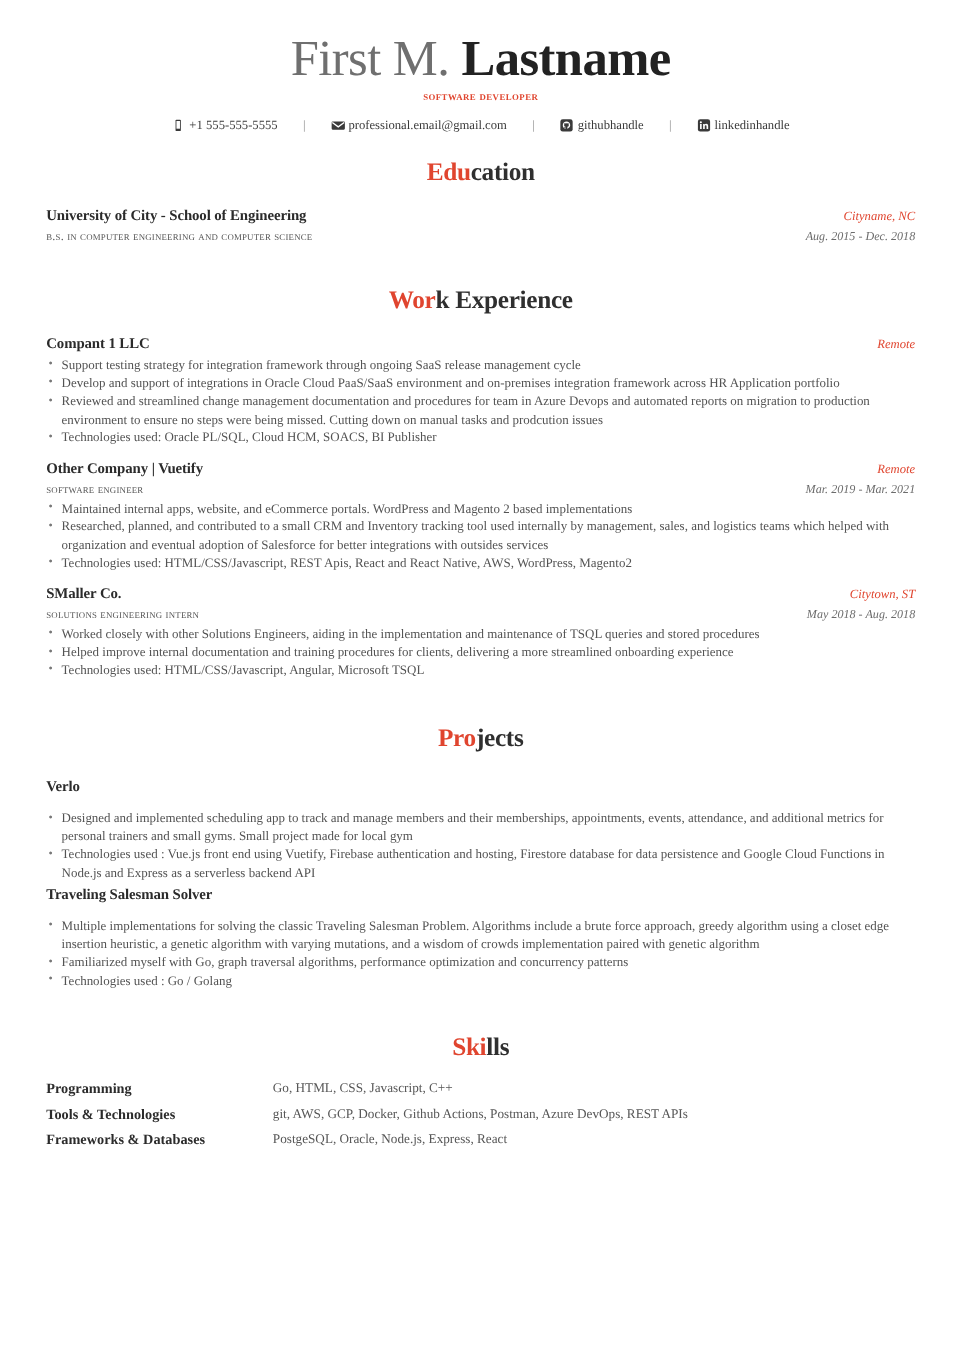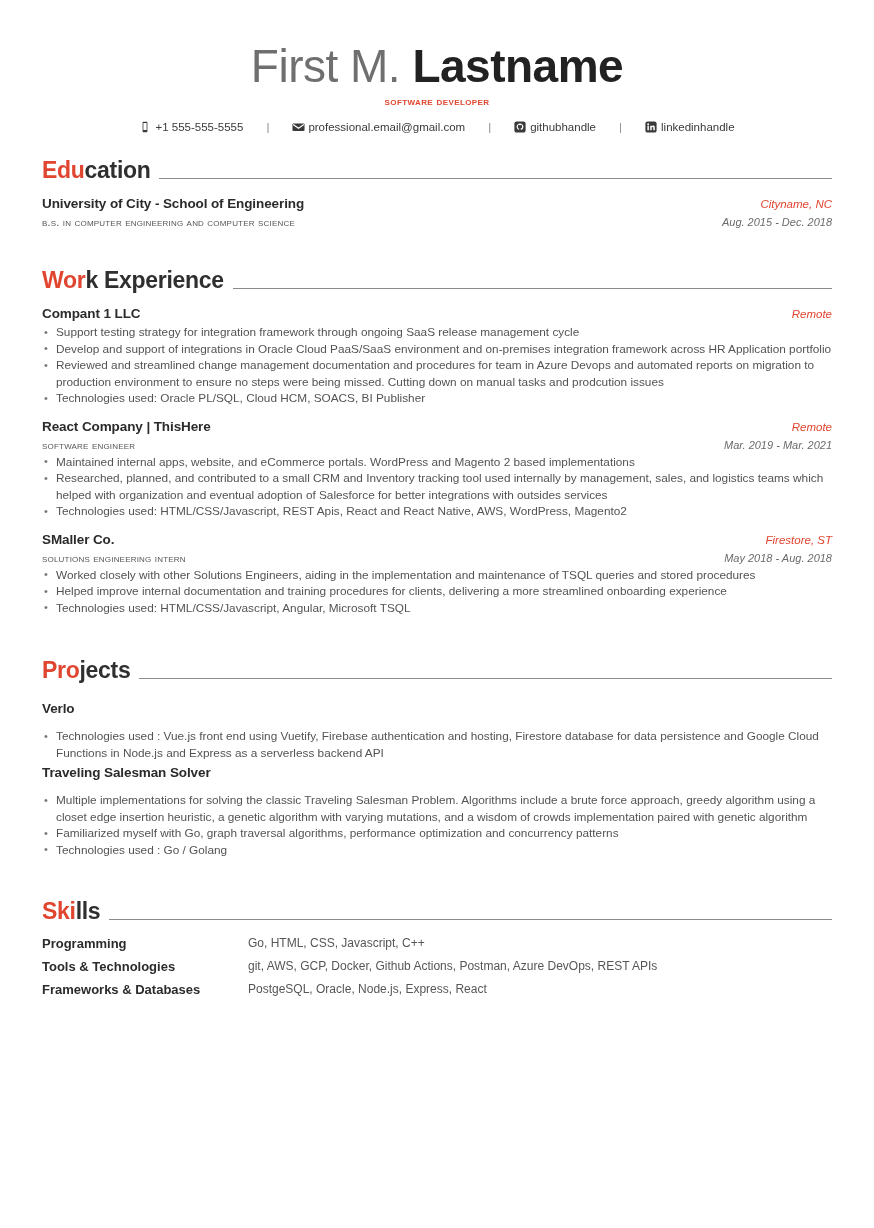--- a/index.html
+++ b/index.html
@@ -12,22 +12,23 @@
     height: 1228px;
     font-family: "Liberation Sans", sans-serif;
     color: #3c3c3c;
     -webkit-font-smoothing: antialiased;
   }
   .page {
     position: relative;
     width: 874px;
     height: 1228px;
     box-sizing: border-box;
-    padding: 16px 42px;
+    padding: 3px 42px;
     background: #fff;
+    font-family: Liberation Serif, serif;
   }
 
   
   .header {
     padding-top: 22px;
     text-align: center;
   }
   .name {
     font-size: 46px;
     line-height: 56px;
@@ -78,22 +79,23 @@
     flex: 0 0 auto;
   }
   .contact .ico svg { display: block; }
 
   
   .section {
     position: relative;
   }
   .sec-head {
     display: flex;
-    align-items: flex-end;
+    align-items: center;
     white-space: nowrap;
+    flex-direction: column;
   }
   .sec-title {
     font-size: 23px;
     font-weight: 700;
     letter-spacing: -0.3px;
     line-height: 26px;
     flex: 0 0 auto;
   }
   .sec-title .hl { color: #e0452f; }
   .sec-title .rest { color: #2f2f2f; }
@@ -289,38 +291,38 @@
       <ul class="bullets">
         <li>Support testing strategy for integration framework through ongoing SaaS release management cycle</li>
         <li>Develop and support of integrations in Oracle Cloud PaaS/SaaS environment and on-premises integration framework across HR Application portfolio</li>
         <li>Reviewed and streamlined change management documentation and procedures for team in Azure Devops and automated reports on migration to production environment to ensure no steps were being missed.  Cutting down on manual tasks and prodcution issues</li>
         <li>Technologies used:  Oracle PL/SQL, Cloud HCM, SOACS, BI Publisher</li>
       </ul>
     </div>
 
     <div class="entry entry-gap">
       <div class="entry-row">
-        <span class="org">React Company | ThisHere</span>
+        <span class="org">Other Company | Vuetify</span>
         <span class="loc">Remote</span>
       </div>
       <div class="entry-row" style="margin-top:5px;">
         <span class="role">Software Engineer</span>
         <span class="dates">Mar. 2019 - Mar. 2021</span>
       </div>
       <ul class="bullets">
         <li>Maintained internal apps, website, and eCommerce portals. WordPress and Magento 2 based implementations</li>
         <li>Researched, planned, and contributed to a small CRM and Inventory tracking tool used internally by management, sales, and logistics teams which helped with organization and eventual adoption of Salesforce for better integrations with outsides services</li>
         <li>Technologies used: HTML/CSS/Javascript, REST Apis, React and React Native, AWS, WordPress, Magento2</li>
       </ul>
     </div>
 
     <div class="entry entry-gap">
       <div class="entry-row">
         <span class="org">SMaller Co.</span>
-        <span class="loc">Firestore, ST</span>
+        <span class="loc">Citytown, ST</span>
       </div>
       <div class="entry-row" style="margin-top:5px;">
         <span class="role">Solutions Engineering Intern</span>
         <span class="dates">May 2018 - Aug. 2018</span>
       </div>
       <ul class="bullets">
         <li>Worked closely with other Solutions Engineers, aiding in the implementation and maintenance of TSQL queries and stored procedures</li>
         <li>Helped improve internal documentation and training procedures for clients, delivering a more streamlined onboarding experience</li>
         <li>Technologies used: HTML/CSS/Javascript, Angular, Microsoft TSQL</li>
       </ul>
@@ -329,20 +331,21 @@
 
   <div class="section gap-proj">
     <div class="sec-head">
       <div class="sec-title"><span class="hl">Pro</span><span class="rest">jects</span></div>
       <div class="sec-rule"></div>
     </div>
 
     <div class="entry proj-gap">
       <div class="org">Verlo</div>
       <ul class="bullets" style="margin-top:12px;">
+        <li>Designed and implemented scheduling app to track and manage members and their memberships, appointments, events, attendance, and additional metrics for personal trainers and small gyms. Small project made for local gym</li>
         <li>Technologies used :  Vue.js front end using Vuetify, Firebase authentication and hosting, Firestore database for data persistence and Google Cloud Functions in Node.js and Express as a serverless backend API</li>
       </ul>
     </div>
 
     <div class="entry proj-gap-2">
       <div class="org">Traveling Salesman Solver</div>
       <ul class="bullets" style="margin-top:12px;">
         <li>Multiple implementations for solving the classic Traveling Salesman Problem.  Algorithms include a brute force approach, greedy algorithm using a closet edge insertion heuristic, a genetic algorithm with varying mutations, and a wisdom of crowds implementation paired with genetic algorithm</li>
         <li>Familiarized myself with Go, graph traversal algorithms, performance optimization and concurrency patterns</li>
         <li>Technologies used : Go / Golang</li>

